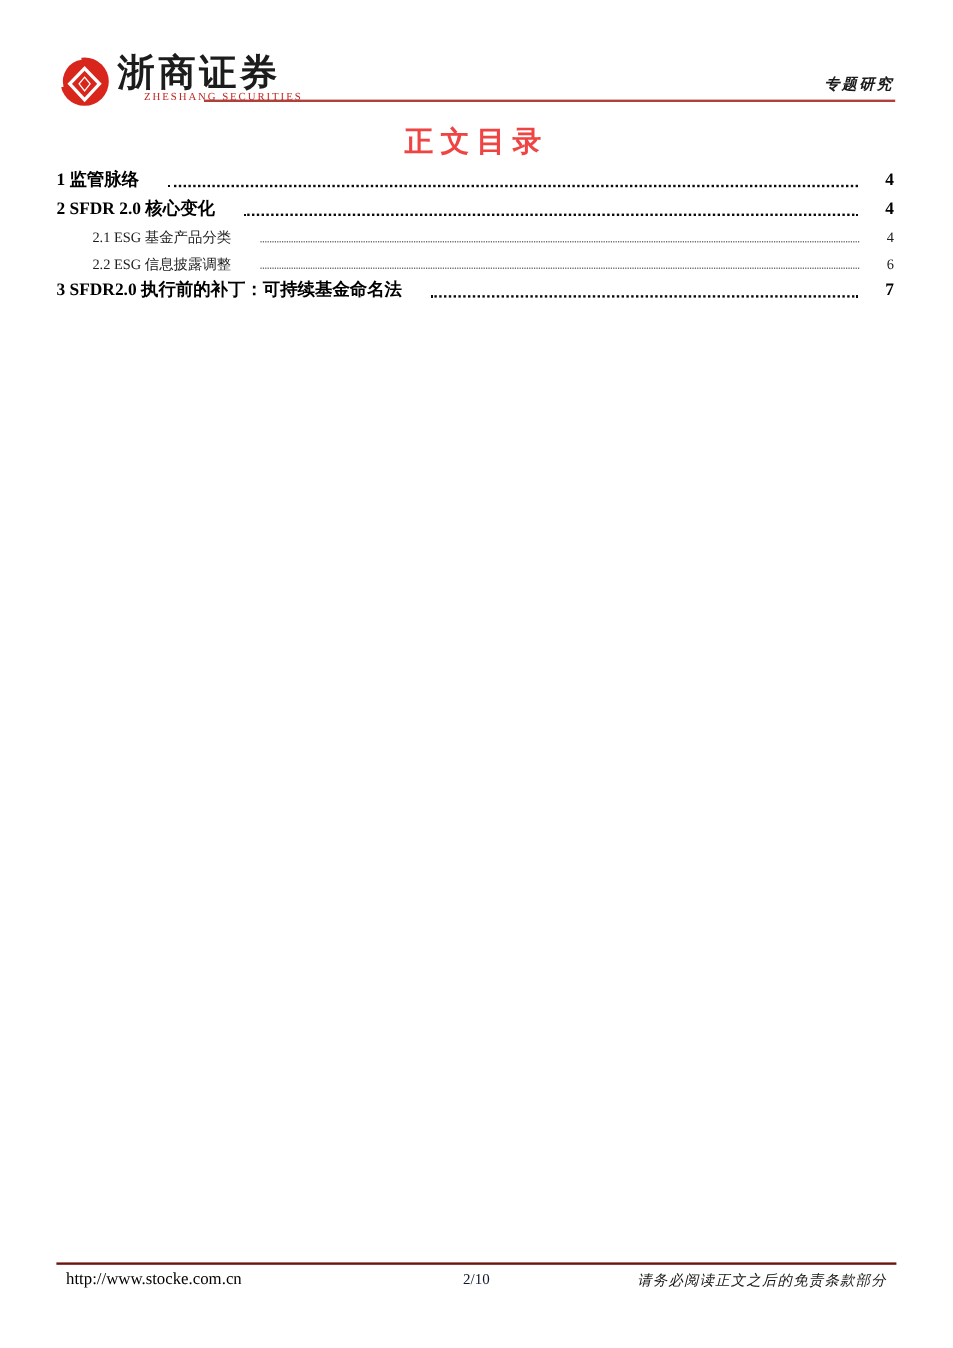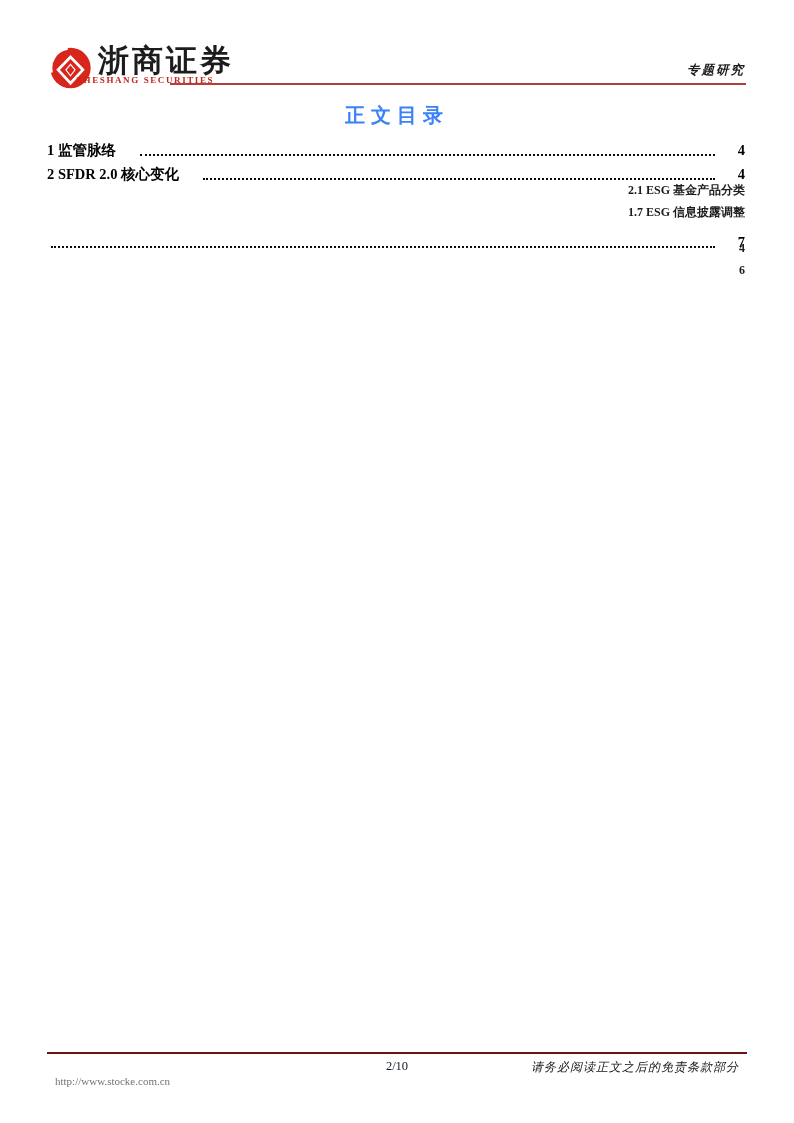--- a/index.html
+++ b/index.html
@@ -28,24 +28,25 @@
     font-size: 31px;
     font-weight: bold;
     letter-spacing: 3px;
     color: #1c1c1c;
     line-height: 1.1;
   }
   .brand-en {
     position: absolute;
     left: 76px; top: 75px;
     font-size: 9px;
-    font-weight: bold;
+    font-weight: normal;
     letter-spacing: 1.6px;
     color: #c2261f;
     white-space: nowrap;
+    padding-left: 44px;
   }
   .report-type {
     position: absolute;
     right: 49px; top: 62px;
     font-size: 12.5px;
     letter-spacing: 2px;
     color: #1a1a1a;
     font-style: italic;
     font-weight: bold;
   }
@@ -54,48 +55,47 @@
     left: 170px; right: 48px; top: 83px;
     height: 2px;
     background: #b0403a;
   }
 
   
   .toc-title {
     position: absolute;
     left: 0; right: 0; top: 102px;
     text-align: center;
-    font-size: 20px;
+    font-size: 24px;
     font-weight: bold;
     letter-spacing: 6px;
-    color: #3b82f6;
+    color: #ef4444;
   }
   .toc-list {
     position: absolute;
     left: 47px; right: 49px; top: 135px;
   }
   .toc-row {
     display: flex;
     align-items: flex-end;
     cursor: pointer;
     gap: 20px;
   }
   .toc-row.lvl1 {
     height: 24px;
     font-size: 14.5px;
     font-weight: bold;
     color: #000000;
   }
   .toc-row.lvl2 {
     height: 22px;
     font-size: 12px;
-    font-weight: bold;
+    font-weight: normal;
     color: #1d1d1d;
     padding-left: 30px;
-    flex-direction: column;
   }
   .toc-label { white-space: nowrap; line-height: 1.2; }
   .toc-leader {
     flex: 1 1 auto;
     margin: 0 3px 3px 4px;
     height: 0;
   }
   .lvl1 .toc-leader { border-bottom: 2.2px dotted #0a0a0a; }
   .lvl2 .toc-leader { border-bottom: 1.6px dotted #4a4a4a; margin-bottom: 3px; }
   .toc-page { white-space: nowrap; line-height: 1.2; }
@@ -103,23 +103,22 @@
   
   .footer-line {
     position: absolute;
     left: 47px; right: 47px; top: 1052px;
     height: 2px;
     background: #6e1410;
   }
   .footer-url {
     position: absolute;
     left: 55px; top: 1059px;
-    font-size: 11px;
-    color: #737373;
-    margin-top: 16px;
+    font-size: 14px;
+    color: #000000;
   }
   .footer-page {
     position: absolute;
     left: 0; right: 0; top: 1059px;
     text-align: center;
     font-size: 12.5px;
     color: #0f172a;
   }
   .footer-disclaimer {
     position: absolute;
@@ -160,26 +159,27 @@
       <span class="toc-page">4</span>
     </div>
 
     <div class="toc-row lvl2">
       <span class="toc-label">2.1 ESG 基金产品分类</span>
       <span class="toc-leader"></span>
       <span class="toc-page">4</span>
     </div>
 
     <div class="toc-row lvl2">
-      <span class="toc-label">1.7 ESG 信息披露调整</span>
+      <span class="toc-label">2.2 ESG 信息披露调整</span>
       <span class="toc-leader"></span>
       <span class="toc-page">6</span>
     </div>
 
     <div class="toc-row lvl1">
+      <span class="toc-label">3 SFDR2.0 执行前的补丁：可持续基金命名法</span>
       <span class="toc-leader"></span>
       <span class="toc-page">7</span>
     </div>
 
 
   </nav>
 
   <div class="footer-line"></div>
   <div class="footer-url">http://www.stocke.com.cn</div>
   <div class="footer-page">2/10</div>

